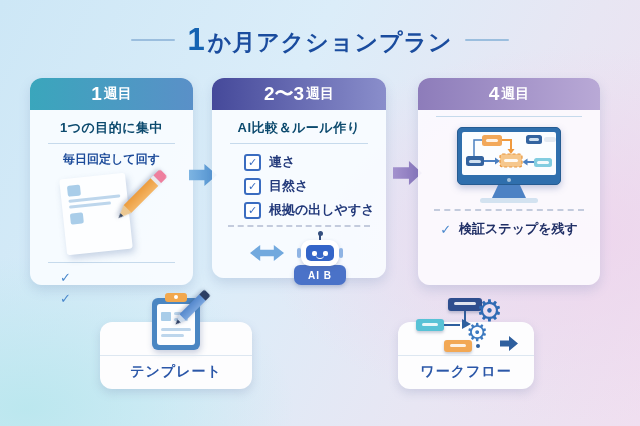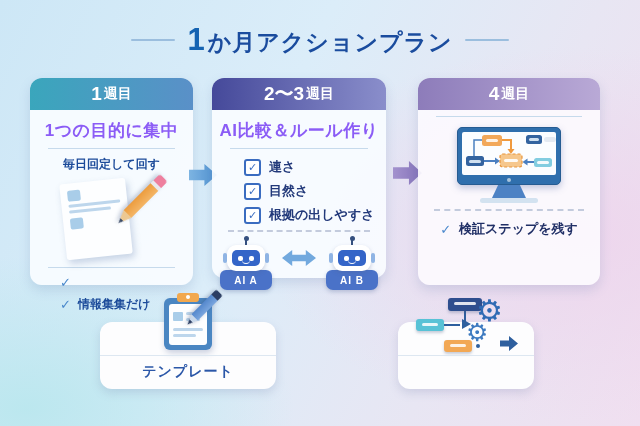--- a/index.html
+++ b/index.html
@@ -18,21 +18,21 @@
   .card{position:absolute;top:78px;border-radius:12px;background:rgba(249,252,255,.93);
     box-shadow:0 5px 12px rgba(90,120,170,.20);text-align:center;}
   .card1{left:30px;width:163px;height:207px;}
   .card2{left:212px;width:174px;height:200px;}
   .card3{left:418px;width:182px;height:207px;background:rgba(252,250,254,.93);}
   .card-header{height:32px;border-radius:12px 12px 0 0;display:flex;align-items:center;justify-content:center;color:#fff;font-weight:bold;}
   .hnum{font-size:19px;}.hsuf{font-size:14px;margin-left:2px;}
   .h1g{background:linear-gradient(90deg,#3aa6bc 0%,#5a90c8 100%);}
   .h2g{background:linear-gradient(90deg,#45499a 0%,#8a8ecb 100%);}
   .h3g{background:linear-gradient(90deg,#8d7cba 0%,#b9a9d6 100%);}
-  .card h2{margin:9px 6px 0;font-size:17px;color:#8b5cf6;letter-spacing:.5px;}
+  .card h2{margin:9px 6px 0;font-size:13px;color:#0c4a6e;letter-spacing:.5px;}
   .divider{height:1px;background:#c6daec;margin:6px 18px 0;}
   .subtitle{margin:7px 0 0;font-size:12px;font-weight:bold;color:#1c4b9a;}
   
   .doc-illust{position:relative;width:110px;height:84px;margin:6px auto 0;}
   .paper{position:absolute;left:6px;top:2px;width:66px;height:76px;background:#fdfeff;border-radius:3px;
     transform:rotate(-6deg);box-shadow:2px 4px 7px rgba(90,120,170,.30);padding:7px 7px;box-sizing:border-box;}
   .prow{display:flex;align-items:flex-start;gap:4px;margin-bottom:3px;}
   .pb{width:13px;height:11px;background:#a9cde9;border-radius:2px;flex:none;}
   .plgroup{flex:1;}
   .pl{height:3px;background:#bdd6ec;border-radius:2px;margin:3px 0;}
@@ -75,21 +75,21 @@
   .stand{width:34px;height:13px;margin:0 auto;background:#4d82c4;clip-path:polygon(18% 0,82% 0,100% 100%,0 100%);}
   .sbase{width:58px;height:5px;margin:0 auto;background:#d3e2f0;border-radius:3px;}
   .c3check{display:flex;align-items:center;justify-content:center;gap:8px;margin-top:9px;font-size:13px;font-weight:bold;color:#202f66;}
   
   .flow-arrow{position:absolute;clip-path:polygon(0 26%,55% 26%,55% 0,100% 50%,55% 100%,55% 74%,0 74%);}
   .fa1{left:189px;top:164px;width:28px;height:22px;background:linear-gradient(90deg,#7db4e2,#4f90d0);}
   .fa2{left:393px;top:161px;width:29px;height:24px;background:linear-gradient(90deg,#a392ce,#8471b8);}
   
   .mini{position:absolute;top:322px;height:67px;background:#fdfdfe;border-radius:12px;
     box-shadow:0 4px 10px rgba(110,125,170,.22);text-align:center;}
-  .miniA{left:100px;width:152px;padding-left:24px;}
+  .miniA{left:100px;width:152px;}
   .miniB{left:257px;width:135px;}
   .miniC{left:398px;width:136px;}
   .mini-div{position:absolute;left:0;right:0;top:33px;height:1px;background:#dde7f1;}
   .mini-label{position:absolute;left:0;right:0;top:41px;font-size:14px;font-weight:bold;color:#2b57a8;letter-spacing:1px;}
   .mini-icon{position:absolute;left:50%;top:-24px;transform:translateX(-50%);}
   
   .clipA{width:48px;height:52px;background:#4a86c2;border-radius:6px;position:relative;box-shadow:1px 3px 6px rgba(80,100,150,.3);}
   .clipB{width:46px;height:52px;background:#35679f;border-radius:6px;position:relative;box-shadow:1px 3px 6px rgba(80,100,150,.3);}
   .cliptab{position:absolute;top:-5px;left:50%;transform:translateX(-50%);width:22px;height:9px;border-radius:3px;}
   .cliptab.orange{background:#f2a84e;}
@@ -164,21 +164,20 @@
           <span class="ptip"></span>
       </div>
     </div>
     <div class="divider" style="margin-top:4px;"></div>
     <ul class="checks">
       <li>
           <span class="chk">✓</span>
         </li>
       <li>
           <span class="chk">✓</span>
-          <span>情報集集だけ</span>
         </li>
     </ul>
   </section>
 
   <div class="flow-arrow fa1"></div>
 
   <section class="card card2">
     <header class="card-header h2g">
         <span class="hnum">2〜3</span>
         <span class="hsuf">週目</span>
@@ -194,35 +193,20 @@
           <span class="cbox">✓</span>
           <span>目然さ</span>
         </li>
       <li>
           <span class="cbox">✓</span>
           <span>根拠の出しやすさ</span>
         </li>
     </ul>
     <div class="dash"></div>
     <div class="robots">
-      <div class="robot">
-        <div class="antenna"></div>
-        <div class="head">
-          <div class="ear l"></div>
-          <div class="face">
-              <span class="eye"></span>
-              <span class="eye"></span>
-              <span class="smile"></span>
-            </div>
-          <div class="ear r"></div>
-        </div>
-        <div class="rbody">
-            <span>AI A</span>
-          </div>
-      </div>
       <div class="dbl-arrow"></div>
       <div class="robot">
         <div class="antenna"></div>
         <div class="head">
           <div class="ear l"></div>
           <div class="face">
               <span class="eye"></span>
               <span class="eye"></span>
               <span class="smile"></span>
             </div>
@@ -315,15 +299,16 @@
         <div class="wnode wnavy"></div>
         <div class="wnode wteal"></div>
         <div class="wnode worange"></div>
         <div class="wdot"></div>
         <span class="gear gear1">⚙</span>
         <span class="gear gear2">⚙</span>
         <div class="wfarrow"></div>
       </div>
     </div>
     <div class="mini-div"></div>
+    <div class="mini-label">ワークフロー</div>
   </section>
 
 </div>
 
 </body></html>

